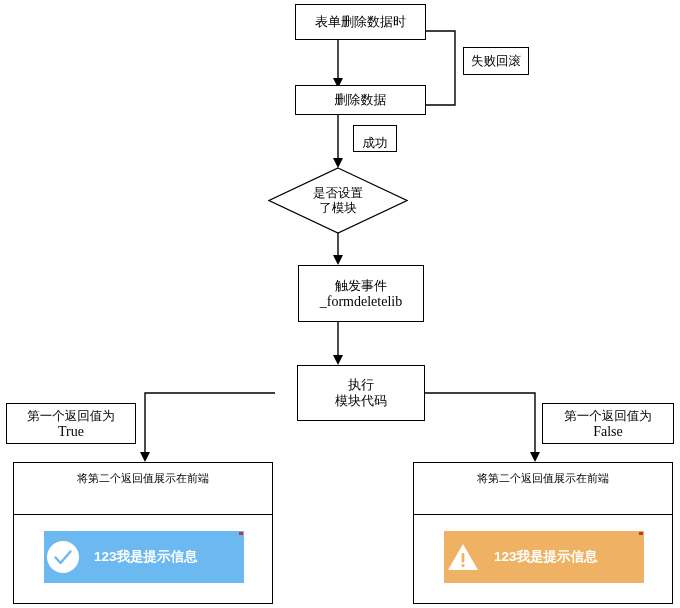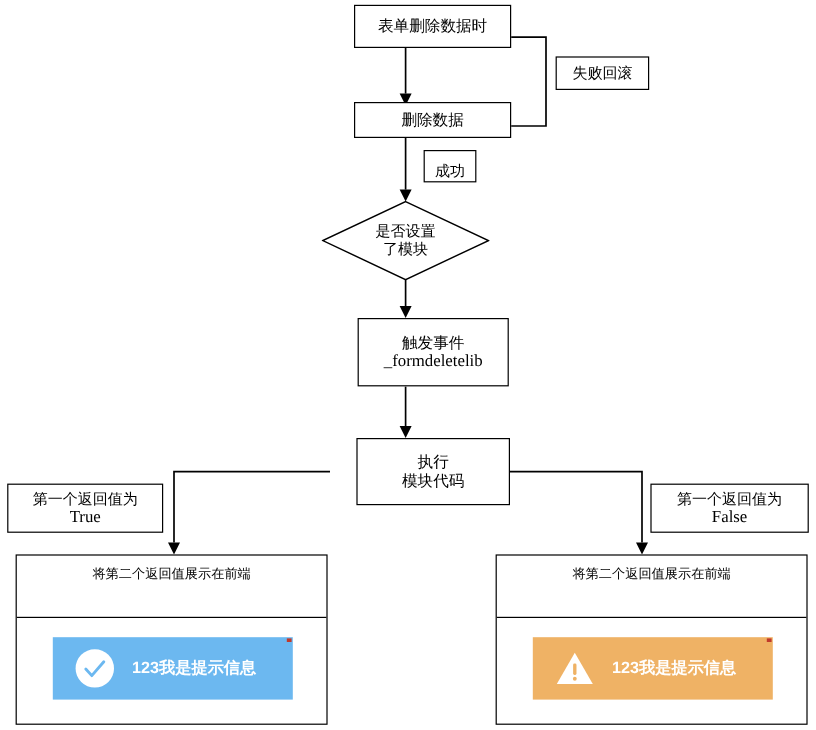--- a/index.html
+++ b/index.html
@@ -93,21 +93,21 @@
   }
   .toast {
     position: absolute;
     left: 30px;
     top: 16px;
     width: 200px;
     height: 52px;
     display: flex;
     align-items: center;
     gap: 14px;
-    padding-left: 18px;
+    padding-left: 2px;
     box-sizing: border-box;
     color: #ffffff;
     font-size: 13.5px;
     font-weight: bold;
   }
   .toast .ticon { flex: 0 0 auto; display: block; }
   .toast .tmsg { white-space: nowrap; }
   .toast-corner {
     position: absolute;
     right: 1px;
@@ -153,21 +153,21 @@
     <polygon points="140,452 150,452 145,462"></polygon>
 
     <path d="M403,393 L535,393 L535,452"></path>
     <polygon points="530,452 540,452 535,462"></polygon>
   </svg>
 
   <div class="node" style="left:273px; top:4px; width:131px; height:36px;">
     <span class="ln">表单删除数据时</span>
   </div>
 
-  <div class="label-box" style="left:463px; top:47px; width:78px; height:28px;">
+  <div class="label-box" style="left:463px; top:47px; width:66px; height:28px;">
     <span class="ln">失败回滚</span>
   </div>
 
   <div class="node" style="left:273px; top:85px; width:131px; height:30px;">
     <span class="ln">删除数据</span>
   </div>
 
   <div class="label-box" style="left:353px; top:125px; width:44px; height:27px;justify-content:flex-end;">
     <span class="ln">成功</span>
   </div>

